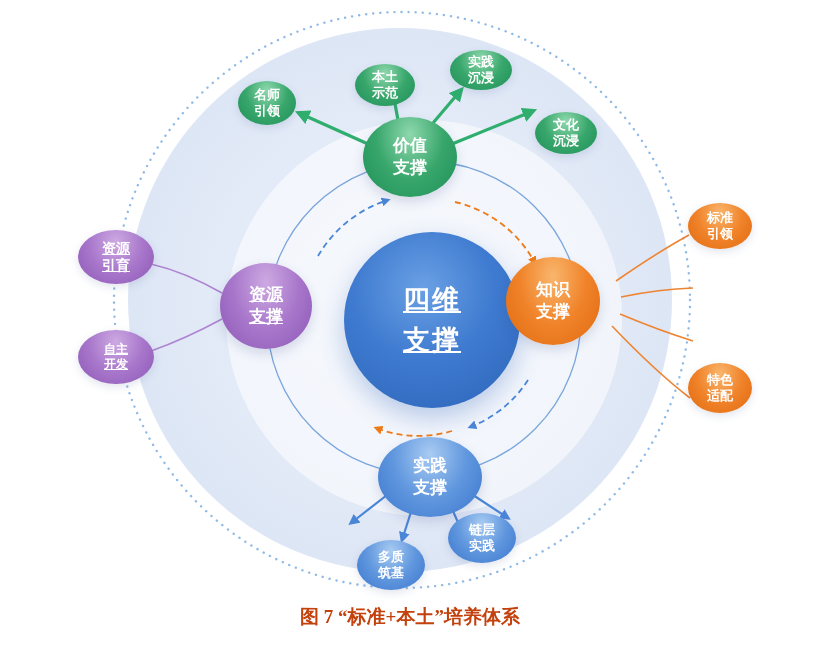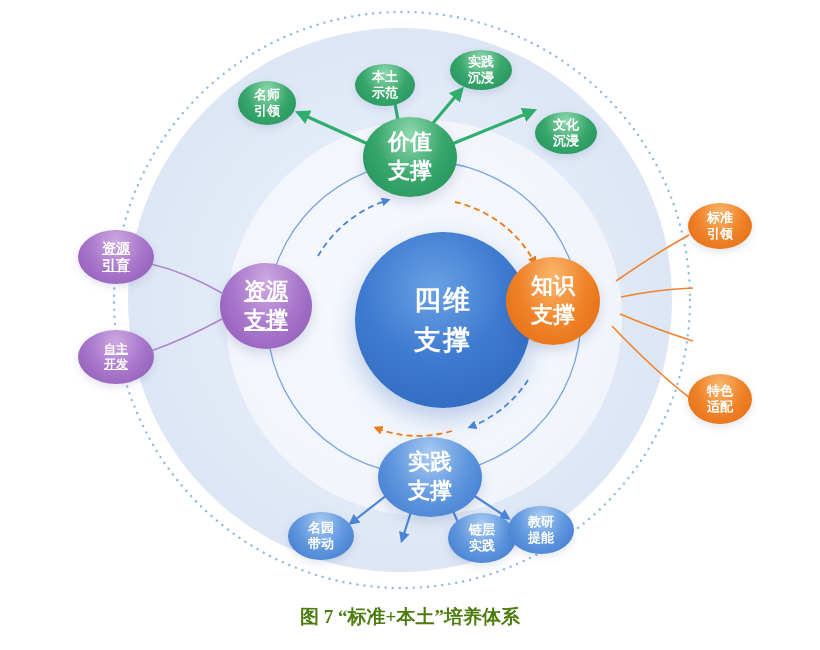--- a/index.html
+++ b/index.html
@@ -14,49 +14,49 @@
   .orbit{fill:none;stroke:#7aa6dc;stroke-width:1.3;}
   .dash{fill:none;stroke-width:1.8;stroke-dasharray:6 4;}
   .dash.b{stroke:#4a86d8;}
   .dash.o{stroke:#ee7b18;}
   .ln-green{fill:none;stroke:#2fae6e;stroke-width:3.2;}
   .ln-blue{fill:none;stroke:#4a86d8;stroke-width:2.2;}
   .ln-purple{fill:none;stroke:#ad85d0;stroke-width:1.6;}
   .ln-orange{fill:none;stroke:#ef8430;stroke-width:1.6;}
   .node{position:absolute;display:flex;align-items:center;justify-content:center;text-align:center;
         color:#fff;font-weight:bold;white-space:pre-line;border-radius:50%;}
-  .main{font-size:22px;line-height:1.3;box-shadow:0 5px 12px rgba(60,80,140,.18);}
+  .main{font-size:17px;line-height:1.3;box-shadow:0 5px 12px rgba(60,80,140,.18);}
   .sat{font-size:13px;line-height:1.22;box-shadow:0 3px 8px rgba(60,80,140,.15);}
   .center-node{font-size:27px;line-height:1.5;letter-spacing:2px;
         background:radial-gradient(circle at 45% 32%, #6aa0e4 0%, #3f7bd0 45%, #2b65ba 100%);
         box-shadow:0 10px 24px rgba(43,101,186,.30);}
   .c-green{background:radial-gradient(ellipse at 50% 22%, #8ed8ad 0%, #39a76c 50%, #1e8f58 100%);}
   .c-purple{background:radial-gradient(ellipse at 50% 22%, #cda9e2 0%, #a877cb 50%, #8d57b6 100%);text-decoration:underline;}
   .c-orange{background:radial-gradient(ellipse at 50% 22%, #f9b66c 0%, #f0832a 50%, #e0690e 100%);}
   .c-blue{background:radial-gradient(ellipse at 50% 22%, #a8cbf2 0%, #6097de 50%, #3b76cd 100%);}
-  .n-center{left:355px;top:232px;width:176px;height:176px;}
+  .n-center{left:344px;top:232px;width:176px;height:176px;text-decoration:underline;}
   .n-value{left:363px;top:117px;width:94px;height:80px;}
   .n-resource{left:220px;top:263px;width:92px;height:86px;}
   .n-knowledge{left:506px;top:257px;width:94px;height:88px;}
   .n-practice{left:378px;top:437px;width:104px;height:80px;}
   .sv0{left:238px;top:81px;width:58px;height:44px;}
   .sv1{left:355px;top:64px;width:60px;height:42px;}
   .sv2{left:450px;top:50px;width:62px;height:40px;}
   .sv3{left:535px;top:80px;width:62px;height:42px;margin-top:32px;}
   .sr0{left:78px;top:230px;width:76px;height:54px;font-size:14px;}
   .sr1{left:78px;top:330px;width:76px;height:54px;font-size:12px;}
   .sk0{left:688px;top:203px;width:64px;height:46px;}
   .sk1{left:694px;top:262px;width:66px;height:50px;}
   .sk2{left:694px;top:322px;width:66px;height:50px;}
-  .sk3{left:688px;top:374px;width:64px;height:50px;}
+  .sk3{left:688px;top:363px;width:64px;height:50px;}
   .sp0{left:288px;top:512px;width:66px;height:48px;}
   .sp1{left:357px;top:540px;width:68px;height:50px;}
   .sp2{left:448px;top:513px;width:68px;height:50px;}
   .sp3{left:508px;top:506px;width:66px;height:48px;}
-  .caption{position:absolute;left:0;right:0;top:604px;text-align:center;color:#4d7c0f;
+  .caption{position:absolute;left:0;right:0;top:604px;text-align:center;color:#c2410c;
         font-family:"Liberation Serif","DejaVu Serif",serif;font-size:19px;font-weight:600;}
 </style>
 </head>
 <body>
 
 <div class="stage">
 
   <div class="halo"></div>
   <div class="inner-disc"></div>
 
@@ -132,21 +132,19 @@
   <div class="node sat c-purple sr0">资源
 引育</div>
   <div class="node sat c-purple sr1">自主
 开发</div>
 
   <div class="node sat c-orange sk0">标准
 引领</div>
   <div class="node sat c-orange sk3">特色
 适配</div>
 
-  <div class="node sat c-blue sp0">名园
-带动</div>
+  <div class="node sat c-blue sp1">多质
+筑基</div>
   <div class="node sat c-blue sp2">链层
 实践</div>
-  <div class="node sat c-blue sp3">教研
-提能</div>
 
   <div class="caption">图 7  “标准+本土”培养体系</div>
 </div>
 
 </body></html>

